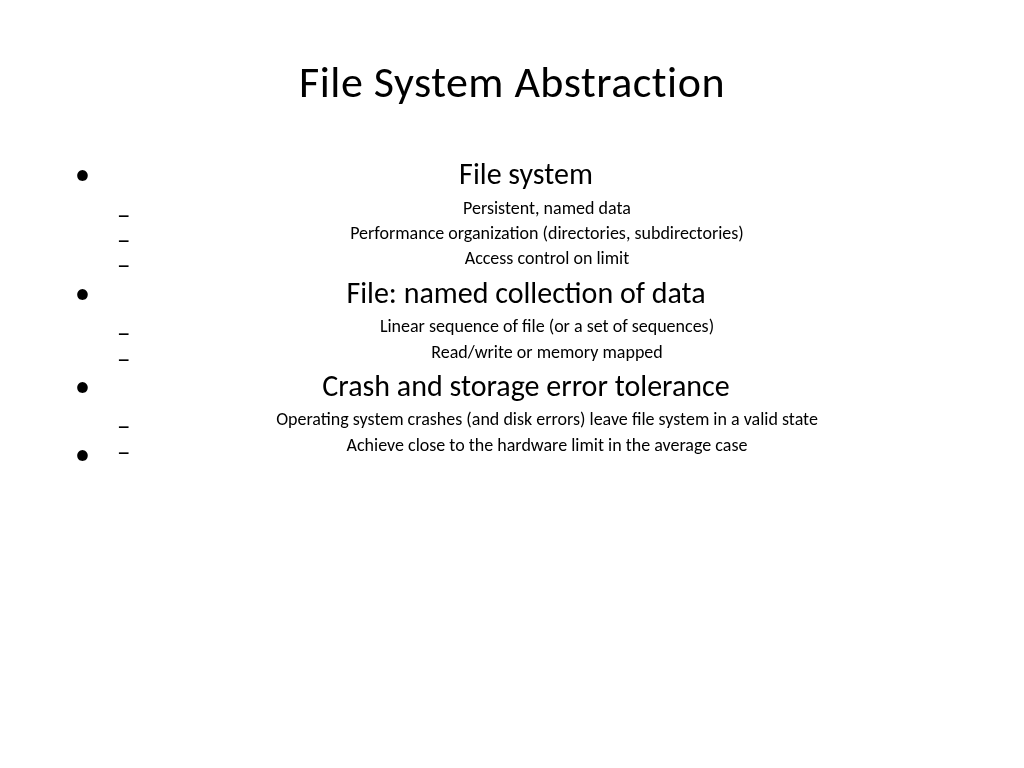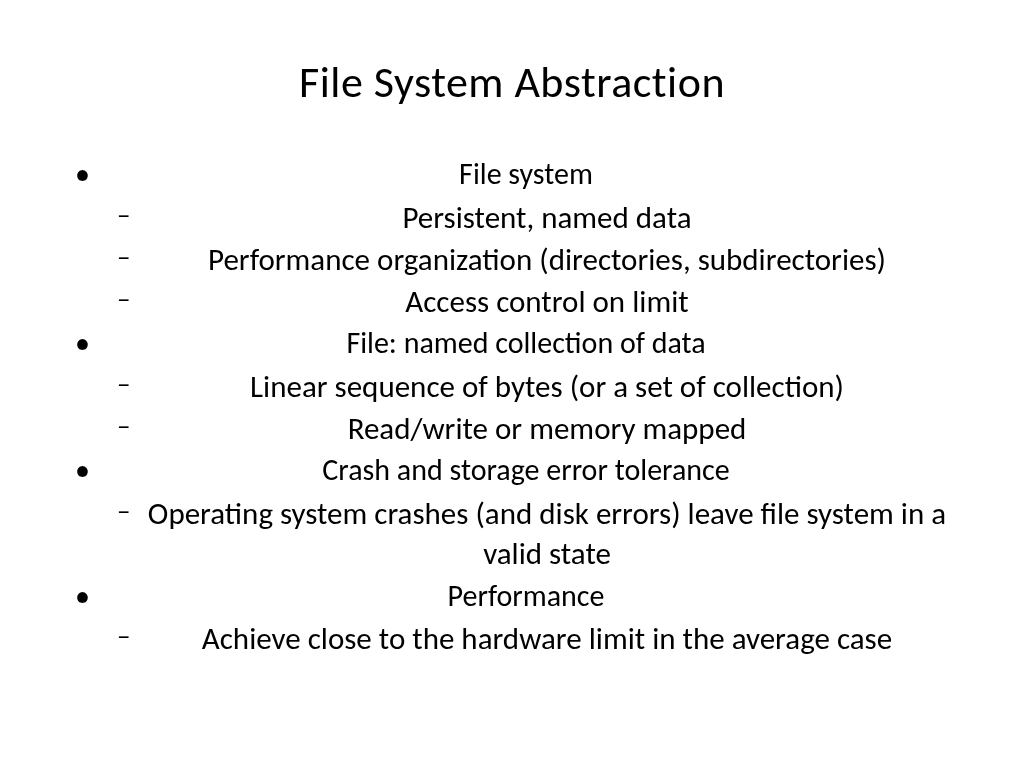--- a/index.html
+++ b/index.html
@@ -40,21 +40,21 @@
       left: -28px;
       top: 0;
       font-size: 30px;
     }
     ul.level2 {
       list-style: none;
       padding-left: 42px;
       margin-top: 2px;
     }
     ul.level2 > li {
-      font-size: 31px;
+      font-size: 18px;
       line-height: 1.3;
       position: relative;
       margin-bottom: 2px;
     }
     ul.level2 > li::before {
       content: "–";
       position: absolute;
       left: -28px;
       top: 0;
       font-size: 27px;
@@ -70,29 +70,28 @@
     <span>File system</span>
     <ul class="level2">
       <li>Persistent, named data</li>
       <li>Performance organization (directories, subdirectories)</li>
       <li>Access control on limit</li>
     </ul>
   </li>
   <li>
     <span>File: named collection of data</span>
     <ul class="level2">
-      <li>Linear sequence of bytes (or a set of collection)</li>
+      <li>Linear sequence of file (or a set of sequences)</li>
       <li>Read/write or memory mapped</li>
     </ul>
   </li>
   <li>
     <span>Crash and storage error tolerance</span>
     <ul class="level2">
       <li>Operating system crashes (and disk errors) leave file system in a valid state</li>
     </ul>
   </li>
   <li>
-    <span>Performance</span>
     <ul class="level2">
       <li>Achieve close to the hardware limit in the average case</li>
     </ul>
   </li>
 </ul>
 
 </body></html>

